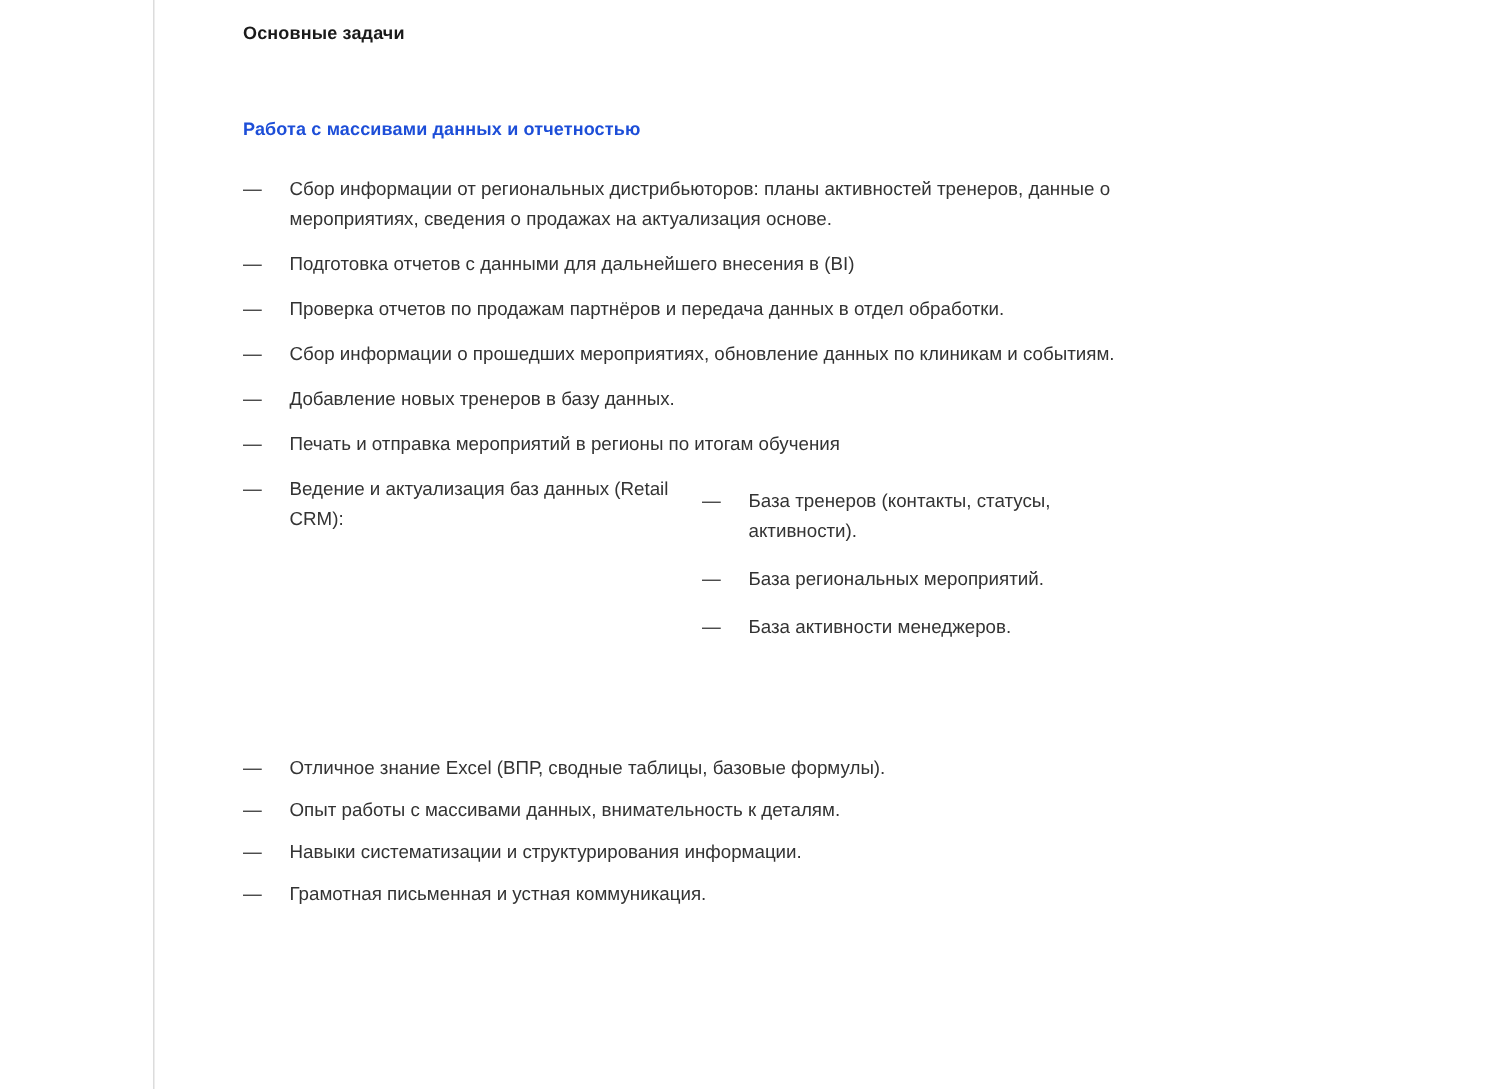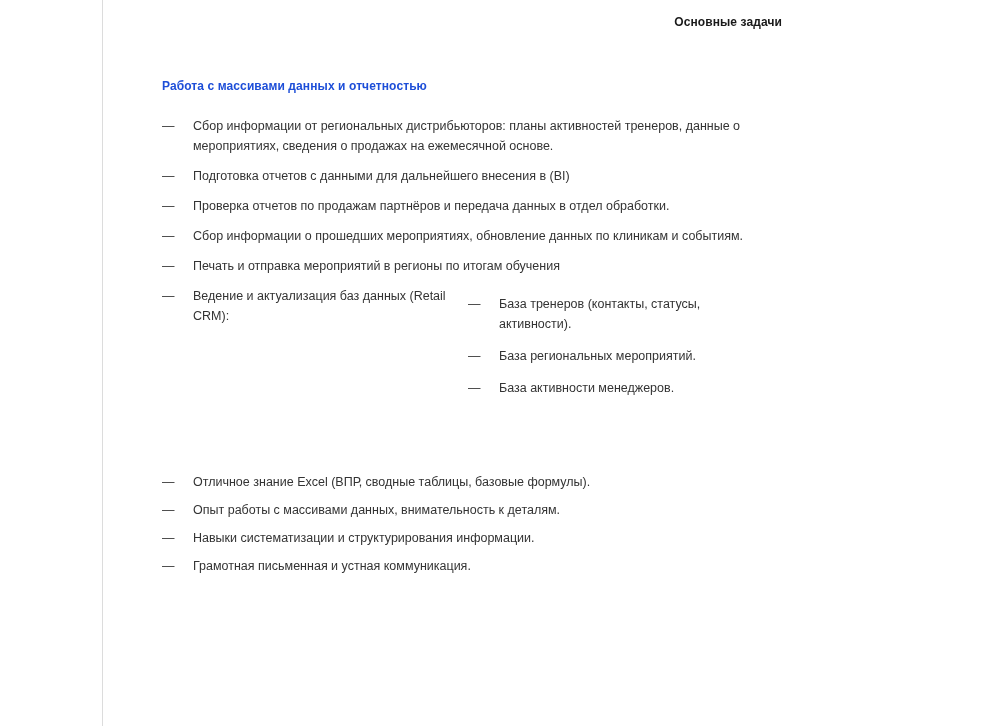--- a/index.html
+++ b/index.html
@@ -42,21 +42,20 @@
   }
 
   h2.section-heading {
     font-size: 12px;
     font-weight: bold;
     color: #1a1a1a;
     margin: 0;
     padding: 0;
     line-height: 16px;
     letter-spacing: 0.1px;
-    text-align: right;
   }
 
   h3.sub-heading {
     font-size: 12px;
     font-weight: bold;
     color: #1d4ed8;
     margin: 0;
     padding: 0;
     line-height: 16px;
     letter-spacing: 0.1px;
@@ -143,24 +142,25 @@
 
     <h2 class="section-heading">Основные задачи</h2>
 
     <div class="gap-after-heading"></div>
 
     <h3 class="sub-heading">Работа с массивами данных и отчетностью</h3>
 
     <div class="gap-after-subheading"></div>
 
     <ul class="dash-list">
-      <li>Сбор информации от региональных дистрибьюторов: планы активностей тренеров, данные о мероприятиях, сведения о продажах на ежемесячной основе.</li>
+      <li>Сбор информации от региональных дистрибьюторов: планы активностей тренеров, данные о мероприятиях, сведения о продажах на актуализация основе.</li>
       <li>Подготовка отчетов с данными для дальнейшего внесения в (BI)</li>
       <li>Проверка отчетов по продажам партнёров и передача данных в отдел обработки.</li>
       <li>Сбор информации о прошедших мероприятиях, обновление данных по клиникам и событиям.</li>
+      <li>Добавление новых тренеров в базу данных.</li>
       <li>Печать и отправка мероприятий в регионы по итогам обучения</li>
 
       <li class="with-nested nested-anchor">
         <span class="lead-text">Ведение и актуализация баз данных (Retail CRM):</span>
 
         <ul class="nested-list">
           <li>База тренеров (контакты, статусы, активности).</li>
           <li>База региональных мероприятий.</li>
           <li>База активности менеджеров.</li>
         </ul>

